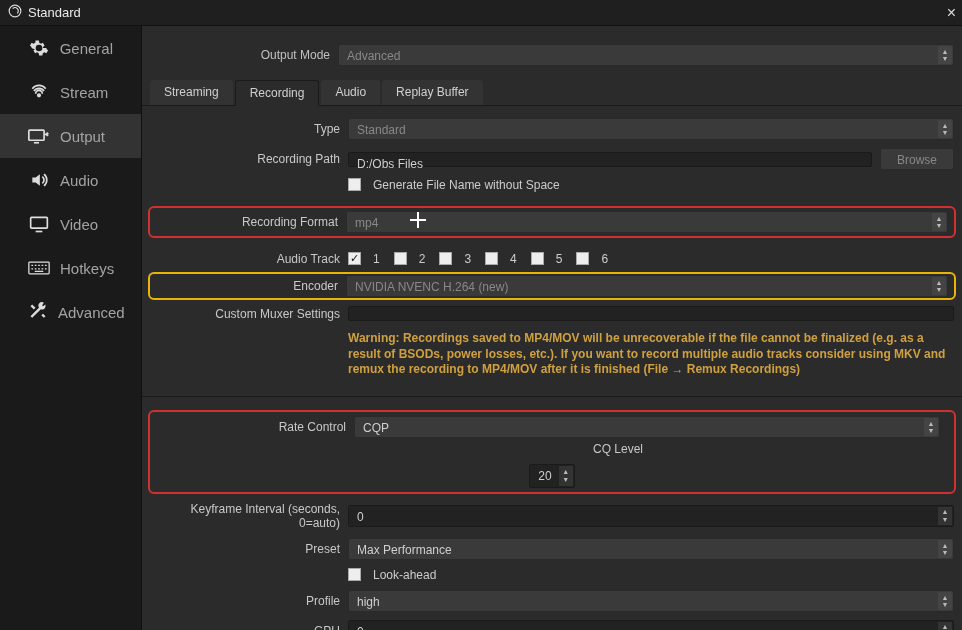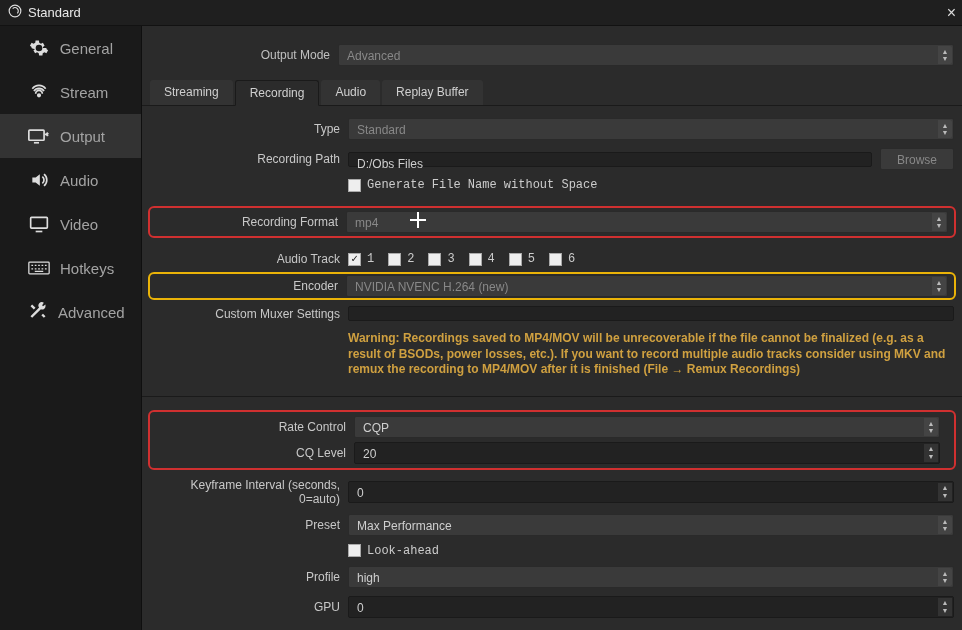--- a/index.html
+++ b/index.html
@@ -150,21 +150,21 @@
   .tab {
     padding: 5px 14px;
     color: #d0d0d0;
     background: #333;
     border-radius: 3px 3px 0 0;
     cursor: pointer;
     font-size: 12px;
   }
   .tab.active { background: #2b2b2b; border: 1px solid #1a1a1a; border-bottom: 1px solid #2b2b2b; margin-bottom: -1px; }
   .checkbox { width: 13px; height: 13px; border: 1px solid #aaa; background: #eee; display: inline-flex; align-items:center; justify-content:center; color:#111; font-size:11px; line-height:11px;}
-  .check-row { display:flex; align-items:center; gap:6px; color:#ccc; font-size:12px;font-family:Liberation Mono, monospace;}
+  .check-row { display:flex; align-items:flex-start; gap:12px; color:#ccc; font-size:12px;}
   .audio-track-row { display:flex; align-items:center; gap:14px; }
   .warning {
     color: #cfa040;
     font-weight: bold;
     padding: 6px 10px 14px 10px;
     font-size: 12px;
     line-height: 1.3;
   }
   .group2 {
     border-top: 1px solid #1a1a1a;
@@ -391,21 +391,21 @@
     <div class="group2">
 
       <div class="red-wrap3">
         <div class="input-row" style="padding:2px 6px;">
           <div class="row-label" style="width:182px;">Rate Control</div>
           <div class="select light">
             <span>CQP</span>
             <div class="spin">▲<br>▼</div>
           </div>
         </div>
-        <div class="input-row" style="padding:2px 6px;">
+        <div class="input-row" style="padding:2px 6px;flex-direction:column;">
           <div class="row-label" style="width:182px;">CQ Level</div>
           <div class="num-input">
             <span>20</span>
             <div class="spin">▲<br>▼</div>
           </div>
         </div>
       </div>
 
       <div class="input-row">
         <div class="row-label">Keyframe Interval (seconds, 0=auto)</div>

